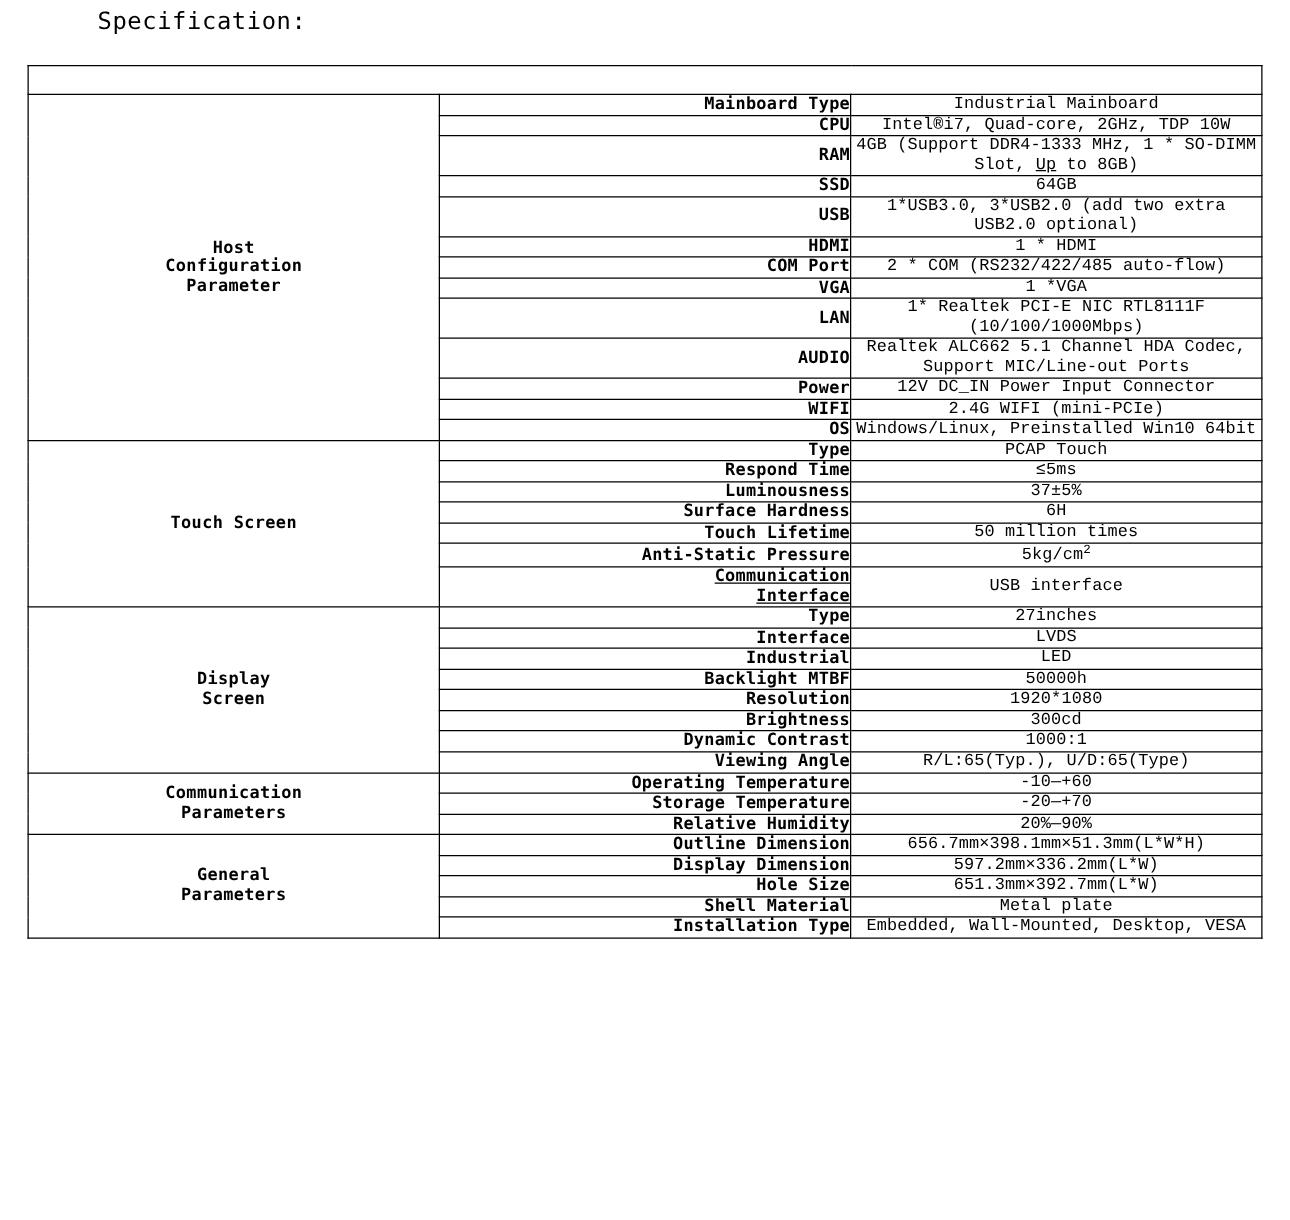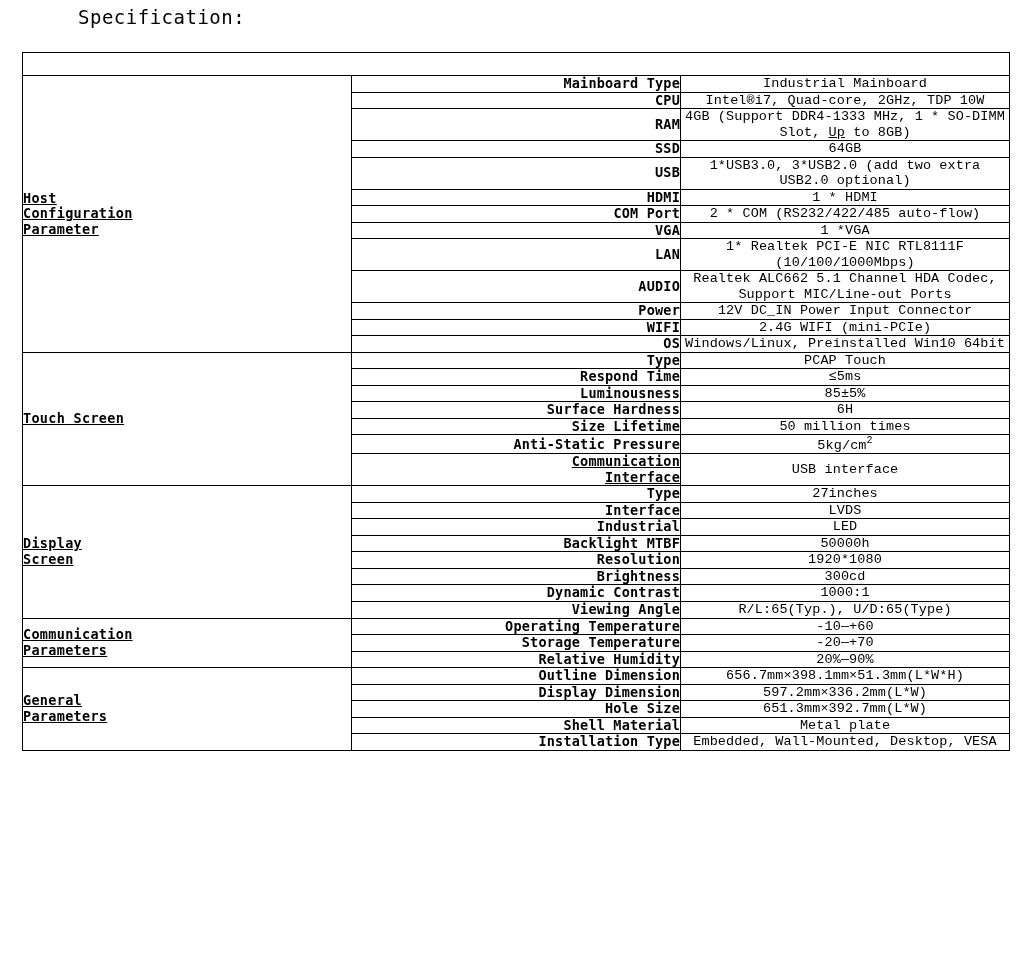--- a/index.html
+++ b/index.html
@@ -43,25 +43,25 @@
   }
   table.spec td {
     border: 1px solid #000000;
     padding: 0;
     vertical-align: middle;
     font-size: 13.5px;
     line-height: 1.15;
   }
   td.group {
     width: 144px;
+    text-align: center;
     font-weight: bold;
     font-size: 14px;
     padding: 2px 4px;
     letter-spacing: 0.3px;
-    text-decoration: underline;
   }
   td.label {
     width: 248px;
     text-align: right;
     font-weight: bold;
     font-size: 14px;
     padding: 3px 4px;
     letter-spacing: 0.2px;
   }
   td.value {
@@ -169,28 +169,28 @@
             </td>
             <td class="label">Type</td>
             <td class="value">PCAP Touch</td>
           </tr>
           <tr>
             <td class="label">Respond Time</td>
             <td class="value">≤5ms</td>
           </tr>
           <tr>
             <td class="label">Luminousness</td>
-            <td class="value">85±5%</td>
+            <td class="value">37±5%</td>
           </tr>
           <tr>
             <td class="label">Surface Hardness</td>
             <td class="value">6H</td>
           </tr>
           <tr>
-            <td class="label">Size Lifetime</td>
+            <td class="label">Touch Lifetime</td>
             <td class="value">50 million times</td>
           </tr>
           <tr>
             <td class="label">Anti-Static Pressure</td>
             <td class="value"><span>5kg/cm</span><sup class="sup">2</sup></td>
           </tr>
           <tr>
             <td class="label">
               <div class="label-lines">
                 <span>Communication</span>

